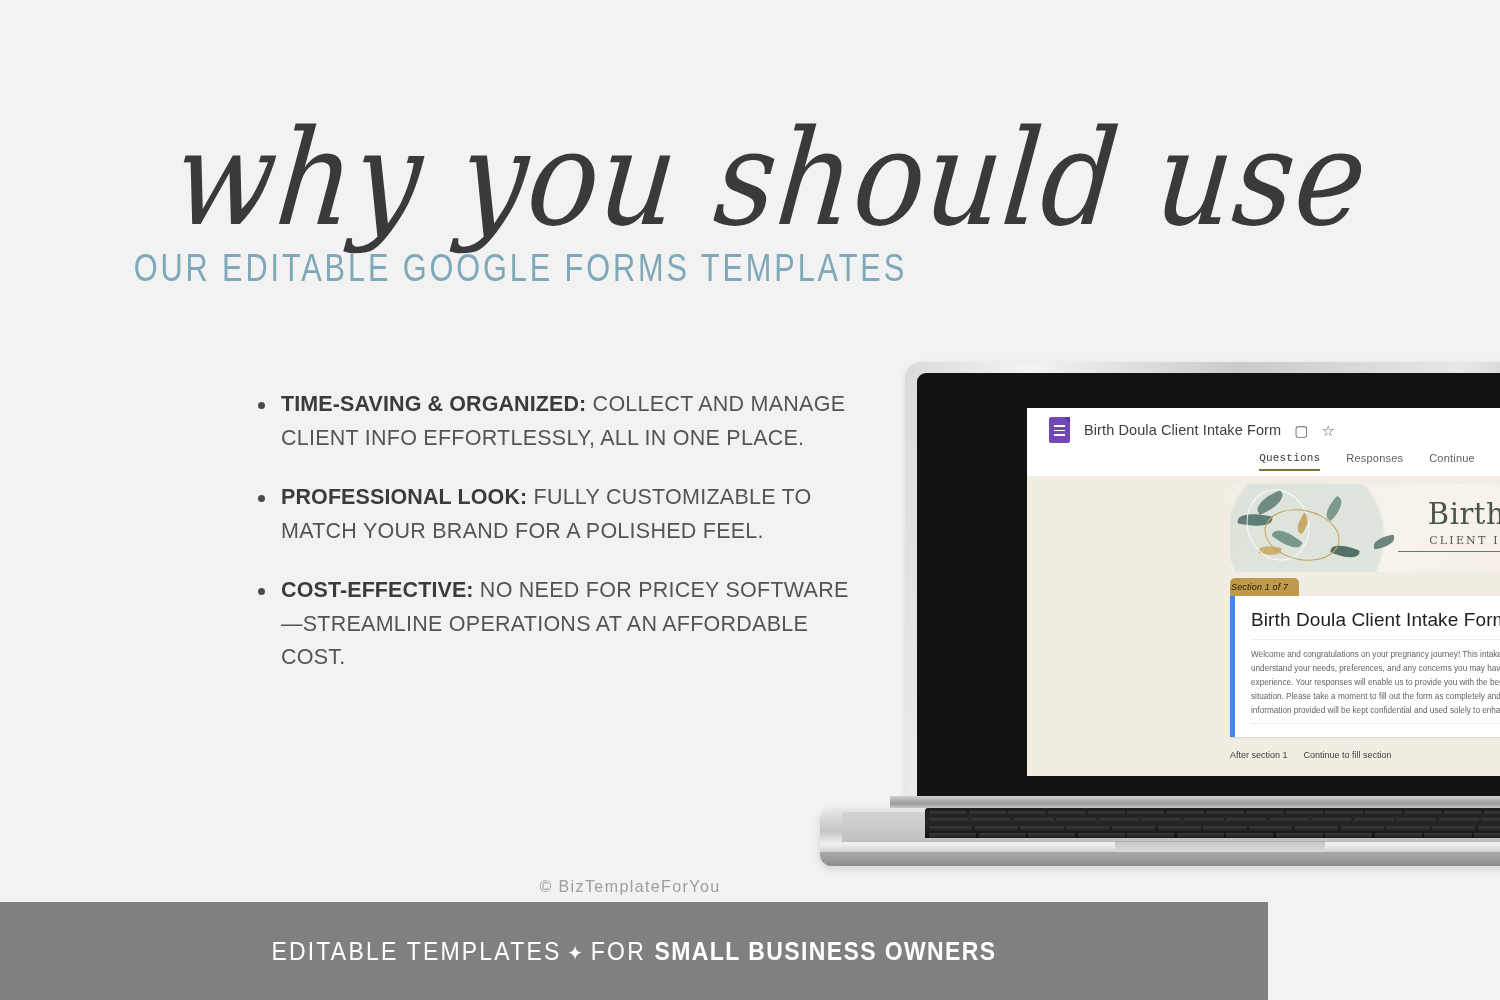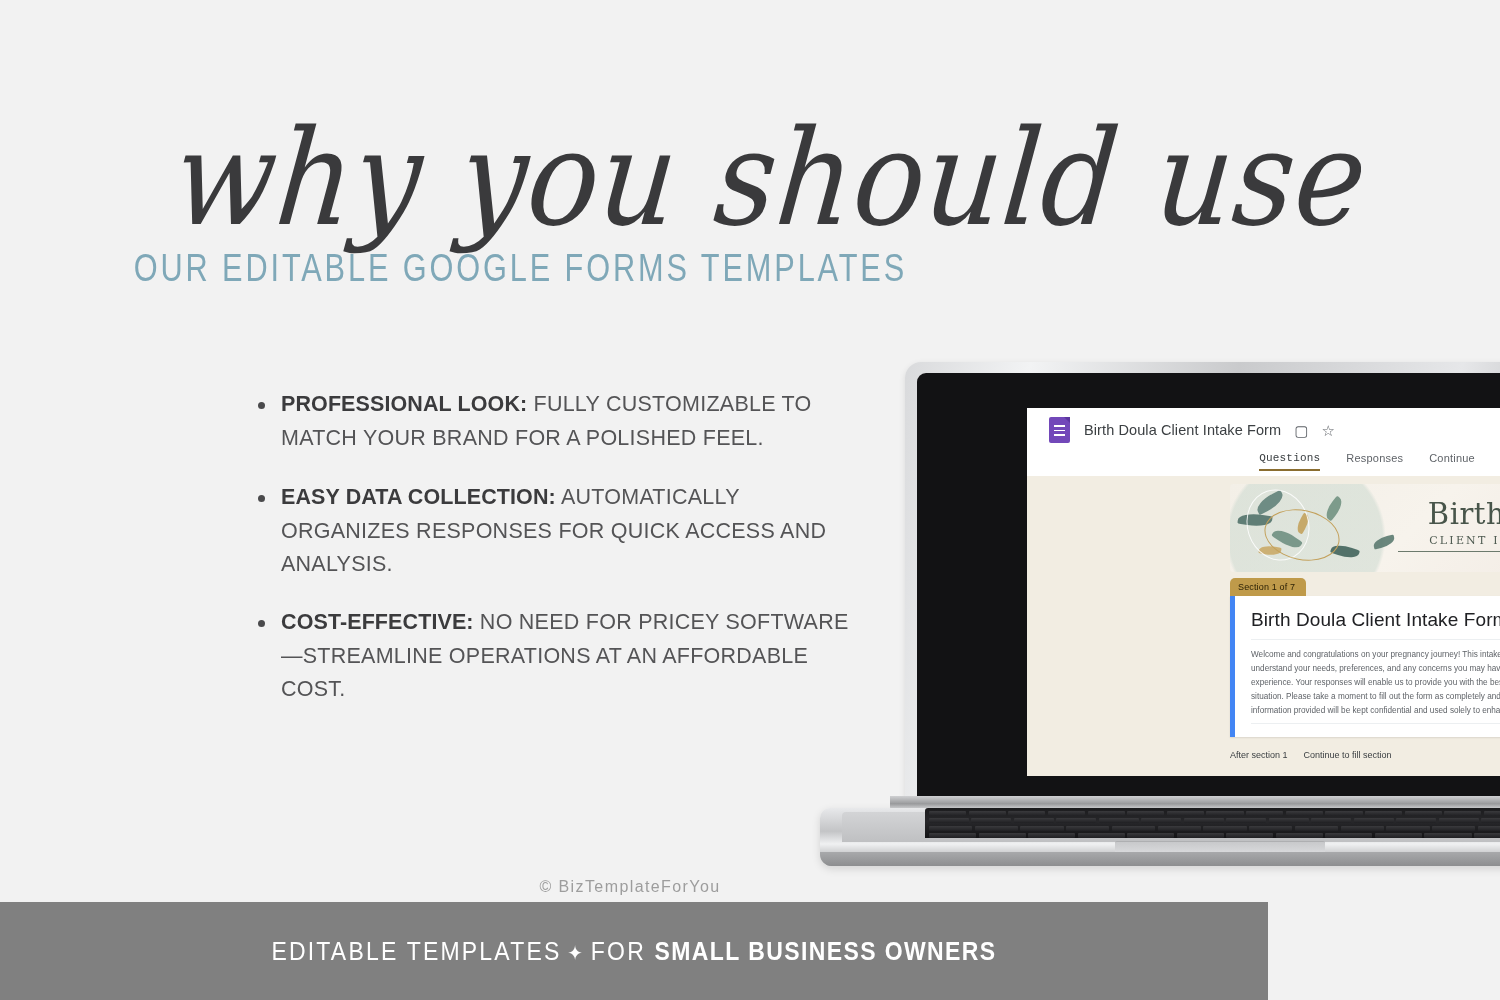--- a/index.html
+++ b/index.html
@@ -246,24 +246,25 @@
     padding-bottom:4px;
     border-bottom:1px solid #6c7a6d;
   }
 
   
   .sec-tab{
     display:inline-block;
     background:#BF9A4A;
     color:#2d2206;
     font-size:9px;
-    padding:4px 11px 4px 8px;
+    padding:4px 11px 4px 1px;
     border-radius:5px 5px 0 0;
     letter-spacing:0.15px;
     margin-top:6px;
+    font-style:italic;
   }
   .sec-tab.standalone{
     border-radius:5px;
     margin-top:16px;
   }
 
   
   .form-card{
     background:#fff;
     border-left:5px solid #4285F4;
@@ -400,34 +401,34 @@
 
 <div class="headline-wrap">
   <div class="headline">why you should use</div>
 </div>
 <div class="subheadline">
   <span>OUR EDITABLE GOOGLE FORMS TEMPLATES</span>
 </div>
 
 <div class="bullets">
 
+  <div class="bullet-row">
+    <span class="bullet-dot"></span>
+    <div class="bullet-text">
+      <span class="lead">TIME-SAVING &amp; ORGANIZED:</span><span> COLLECT AND MANAGE CLIENT INFO EFFORTLESSLY, ALL IN ONE PLACE.</span>
+    </div>
+  </div>
 
   <div class="bullet-row">
     <span class="bullet-dot"></span>
     <div class="bullet-text">
       <span class="lead">PROFESSIONAL LOOK:</span><span> FULLY CUSTOMIZABLE TO MATCH YOUR BRAND FOR A POLISHED FEEL.</span>
     </div>
   </div>
 
-  <div class="bullet-row">
-    <span class="bullet-dot"></span>
-    <div class="bullet-text">
-      <span class="lead">EASY DATA COLLECTION:</span><span> AUTOMATICALLY ORGANIZES RESPONSES FOR QUICK ACCESS AND ANALYSIS.</span>
-    </div>
-  </div>
 
 
   <div class="bullet-row">
     <span class="bullet-dot"></span>
     <div class="bullet-text">
       <span class="lead">COST-EFFECTIVE:</span><span> NO NEED FOR PRICEY SOFTWARE—STREAMLINE OPERATIONS AT AN AFFORDABLE COST.</span>
     </div>
   </div>
 
 </div>

